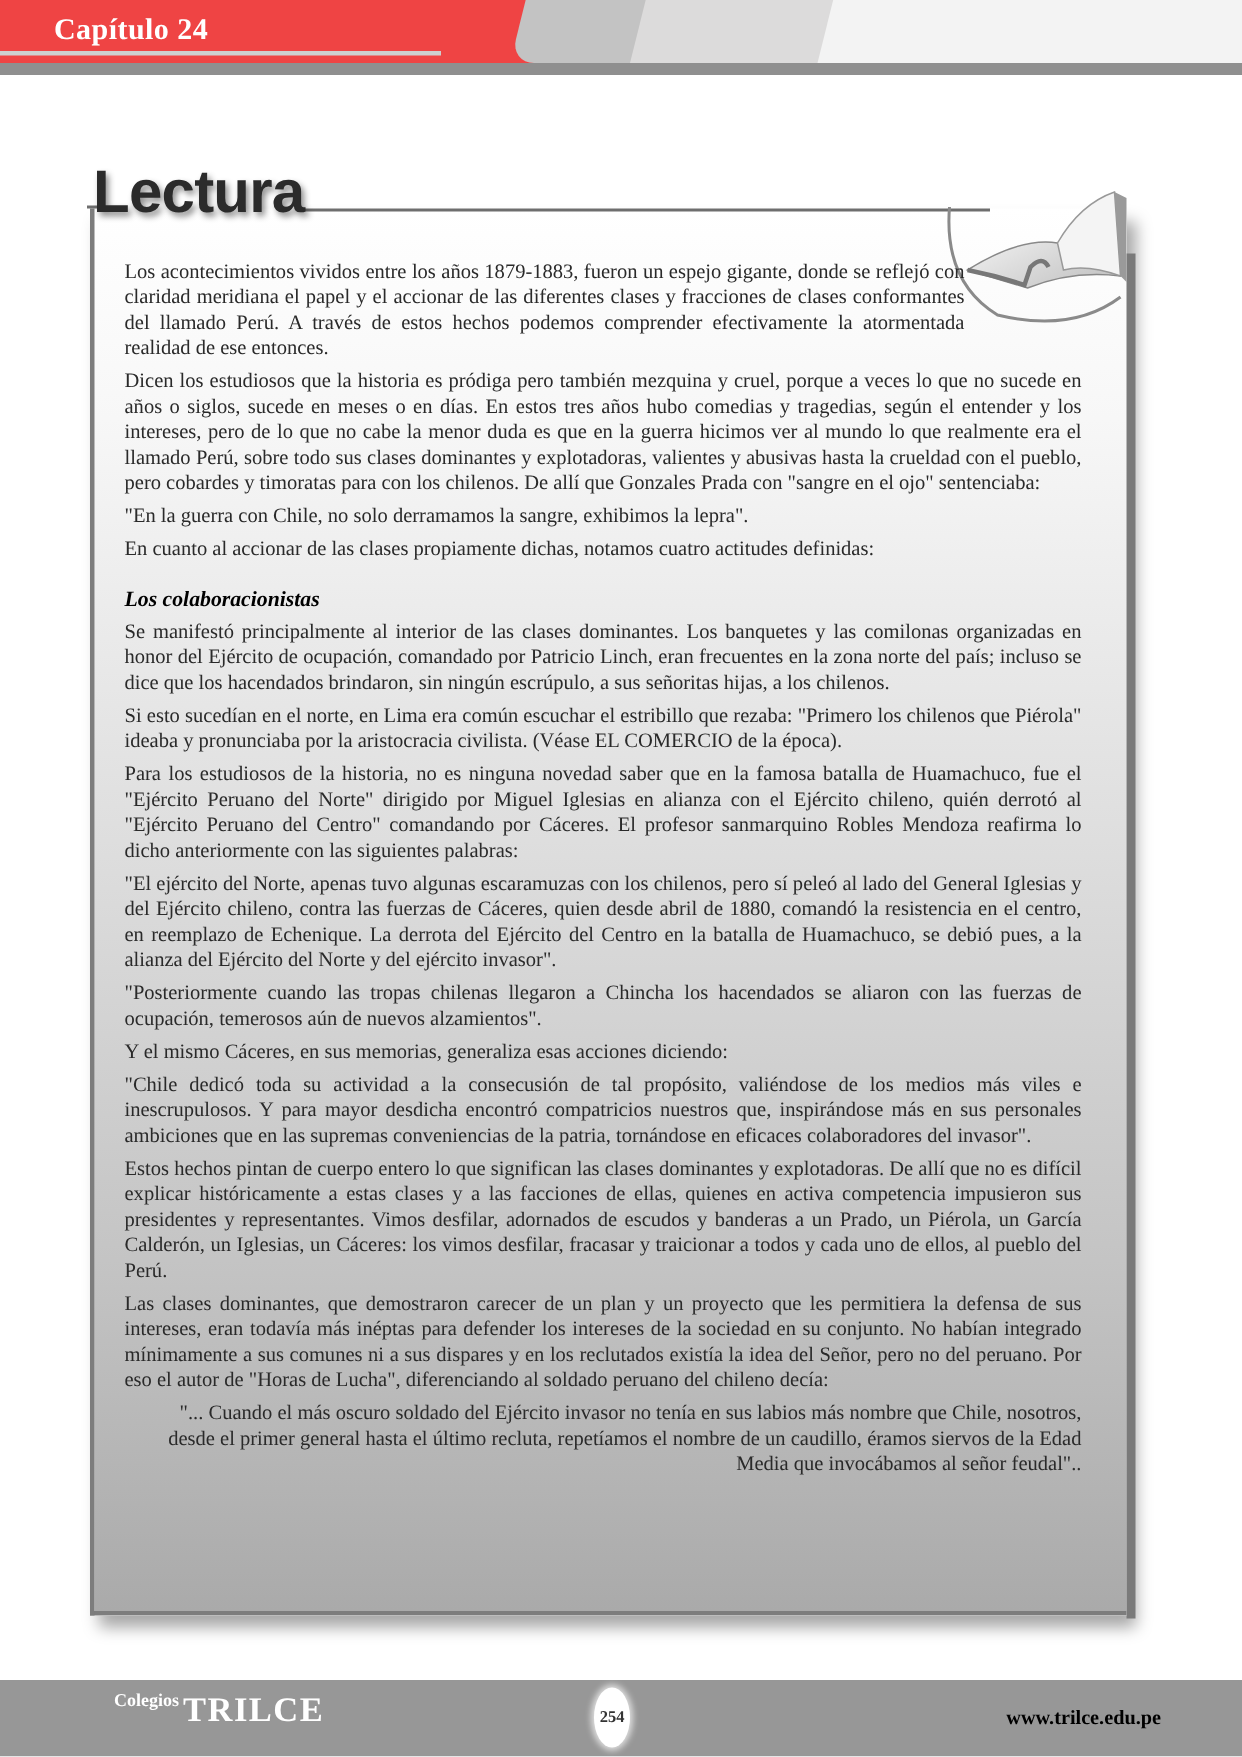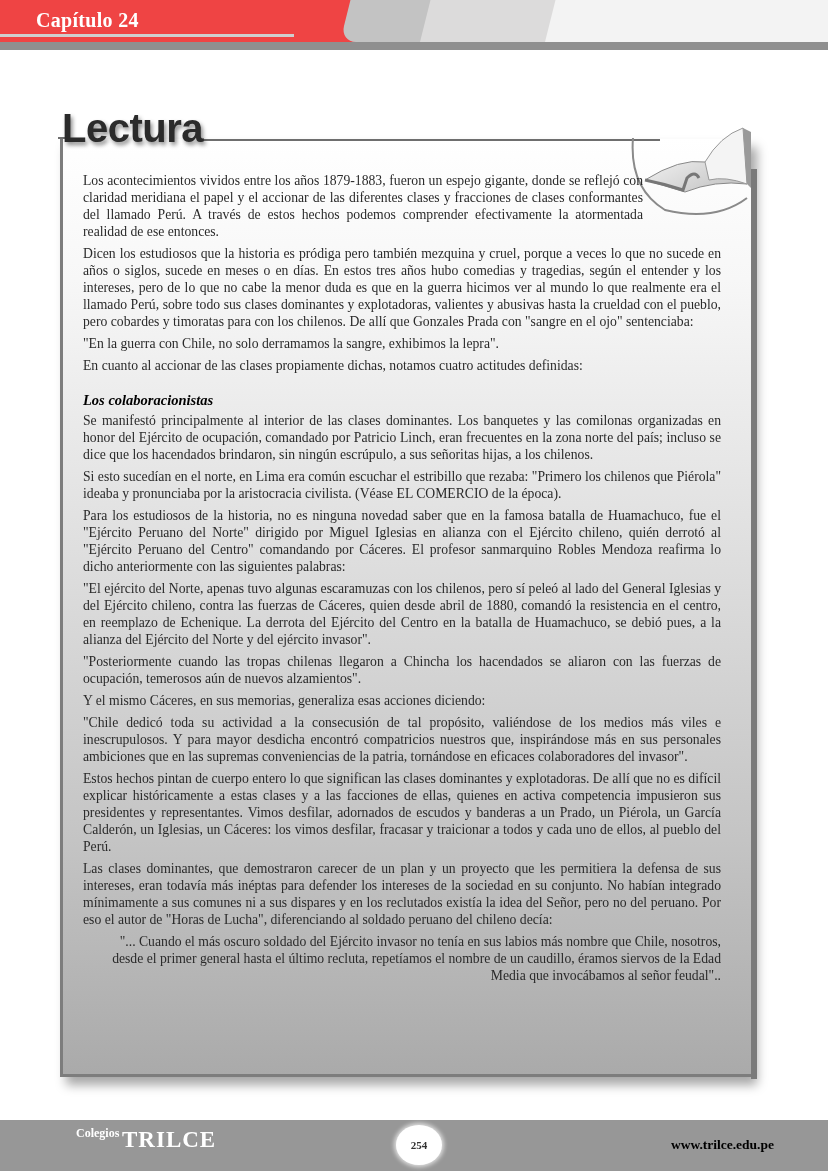--- a/index.html
+++ b/index.html
@@ -33,21 +33,21 @@
   .content h2 { font-family:"Liberation Sans", sans-serif; font-weight:bold; font-size:16.5px; margin:0 0 5px 0; color:#222; }
   .content p { margin:0 0 5px 0; }
   .content p.narrow { width:560px; }
   .content h3 { font-family:"Liberation Serif", serif; font-style:italic; font-weight:bold; font-size:14.5px; margin:18px 0 3px 0; color:#000000; }
   .content p.quote-right { text-align:right; padding-left:20px; margin-top:3px; }
 
   
   .footer { position:absolute; left:0; top:1120px; width:828px; height:51px; background:#979797; }
   .footer .brand-small { position:absolute; left:76px; top:6px; font-family:"Liberation Serif", serif; font-weight:bold; font-size:12px; color:#fff;text-align:center; }
   .footer .brand-big { position:absolute; left:74px; top:7px; font-family:"Liberation Serif", serif; font-weight:bold; font-size:23px; color:#fff; letter-spacing:1px;margin-left:48px; }
-  .footer .pagenum { position:absolute; left:396px; top:5px; width:46px; height:40px; border-radius:50%; background:#ffffff;
+  .footer .pagenum { position:absolute; left:396px; top:5px; width:24px; height:40px; border-radius:50%; background:#ffffff;
                      box-shadow:0 0 4px 2px rgba(255,255,255,0.7); text-align:center; line-height:40px; font-family:"Liberation Serif", serif; font-weight:bold; font-size:11px; color:#333; }
   .footer .url { position:absolute; right:54px; top:17px; font-family:"Liberation Serif", serif; font-weight:bold; font-size:13.5px; color:#000000; }
 </style>
 </head>
 <body>
 
 <div class="header">
   <div class="stripe1"></div>
   <div class="stripe2"></div>
   <div class="stripe3"></div>

